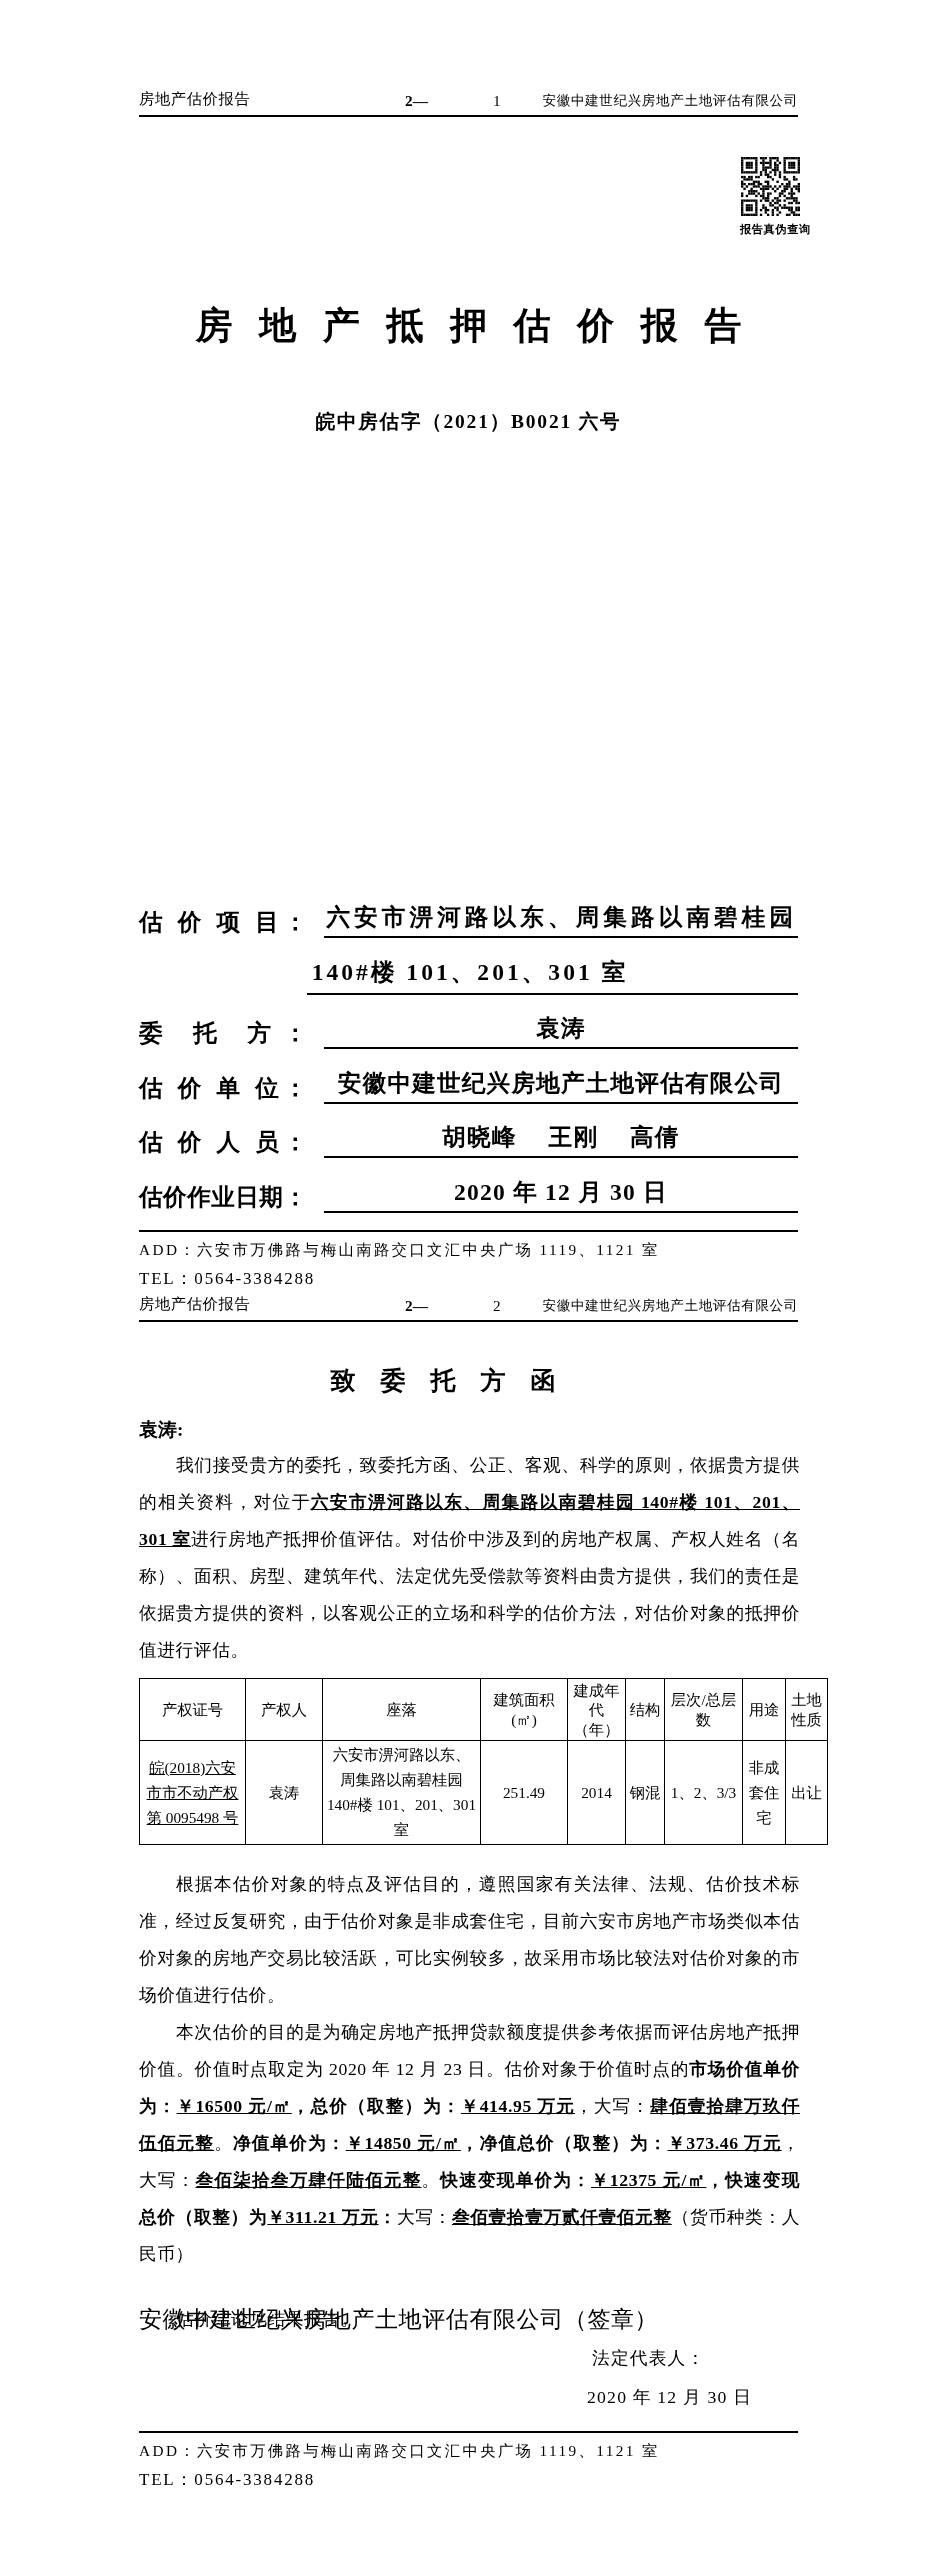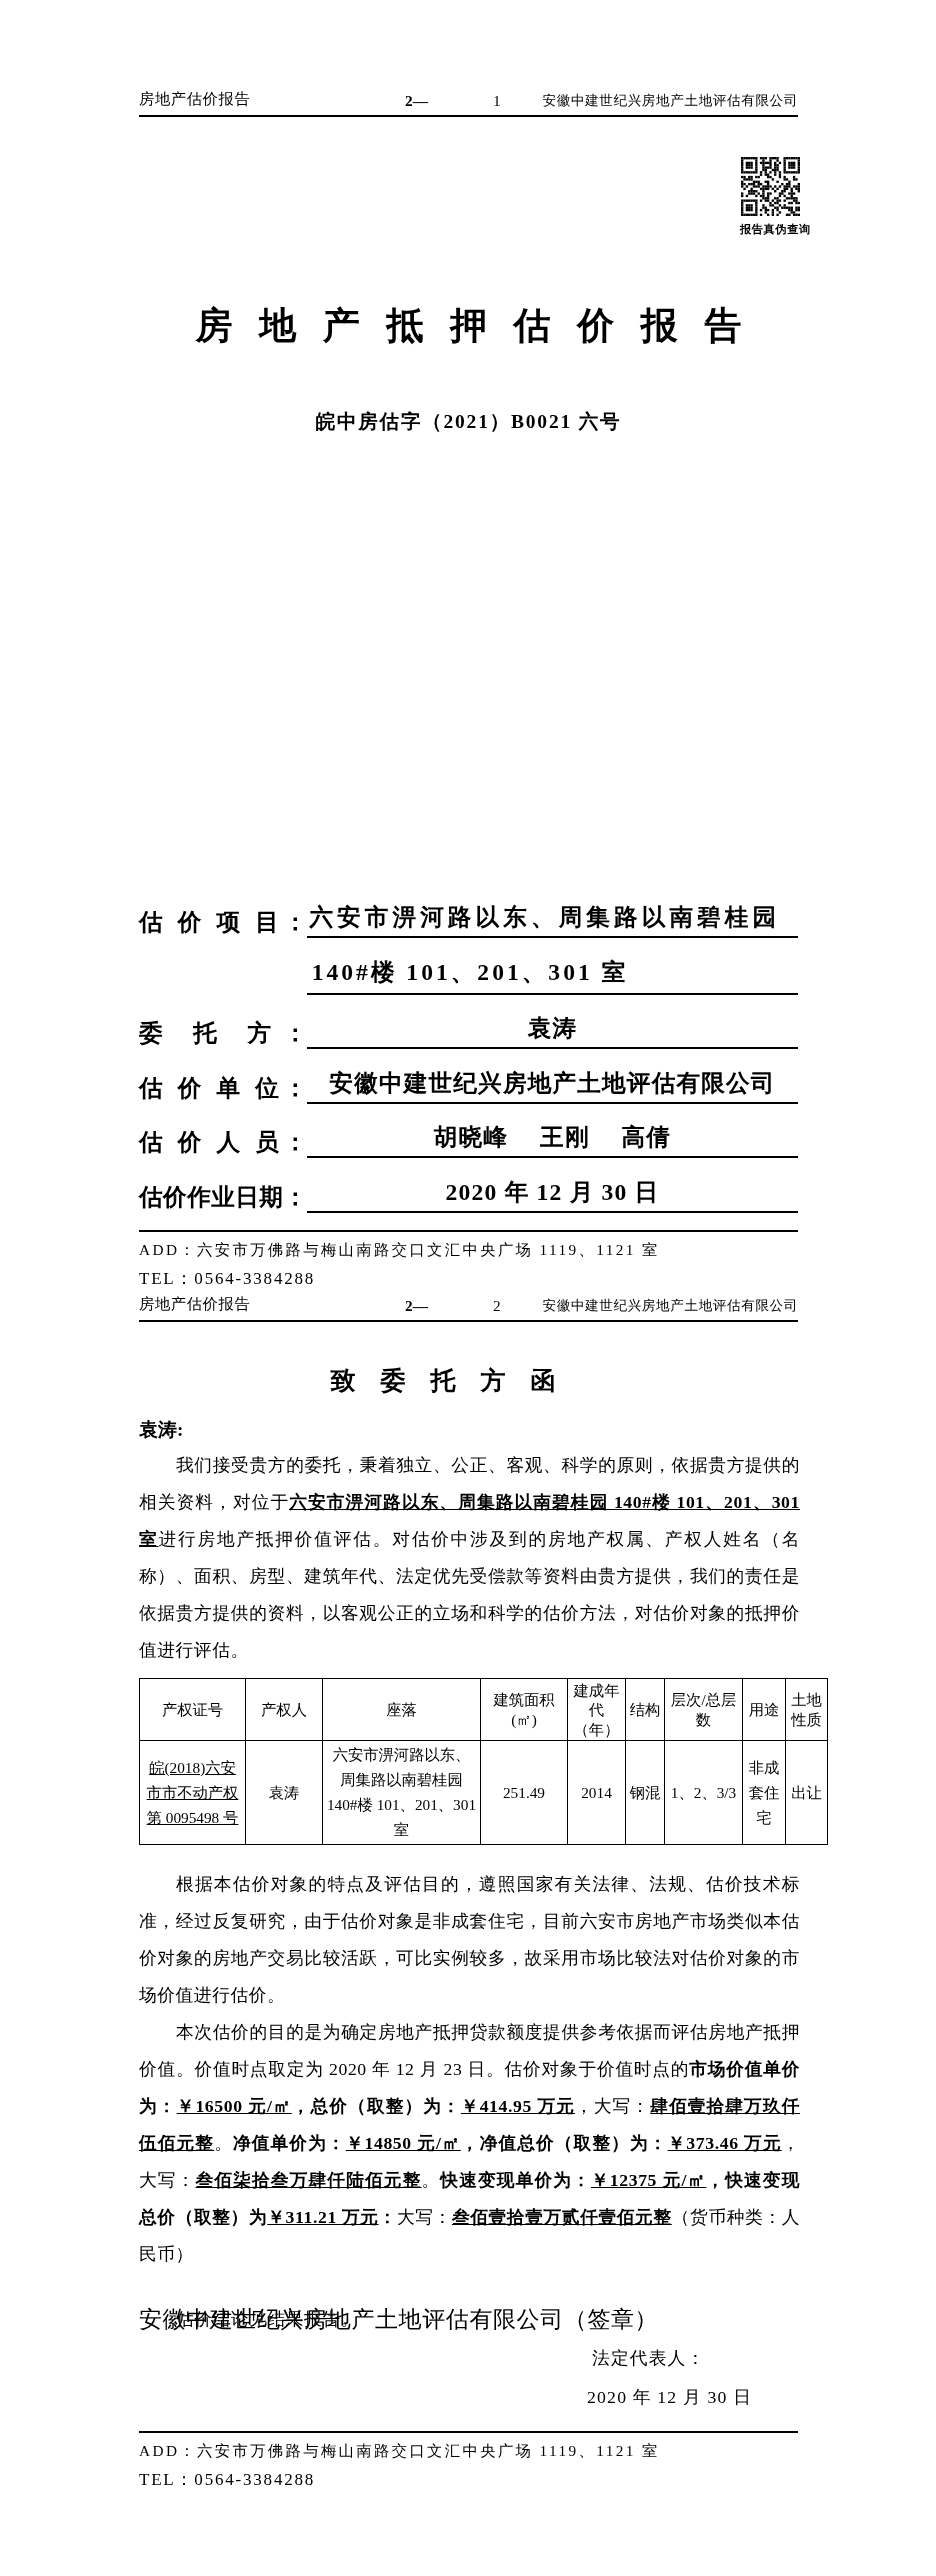--- a/index.html
+++ b/index.html
@@ -18,21 +18,21 @@
   .qr{left:740px;top:157px;width:60px;text-align:center;}
   .qr svg{display:block;margin:0 auto;fill:#000;}
   .qr-label{font-size:11.2px;font-weight:bold;margin-top:5.9px;letter-spacing:0.6px;white-space:nowrap;text-align:center;}
 
   .cover-title{left:0;top:301px;width:937px;text-align:center;font-size:37px;font-weight:bold;
                letter-spacing:26.6px;text-indent:26.6px;white-space:nowrap;}
   .doc-no{left:0;top:408px;width:937px;text-align:center;font-size:19.5px;font-weight:bold;letter-spacing:1.8px;}
 
   
   .fields{left:139px;top:900px;width:659px;}
-  .frow{display:flex;align-items:flex-end;height:38px;margin-bottom:16.5px;}
+  .frow{display:flex;align-items:flex-end;height:38px;margin-bottom:16.5px;gap:17px;}
   .flabel{width:168px;font-size:23.6px;font-weight:bold;text-align:justify;text-align-last:justify;
           -moz-text-align-last:justify;flex:none;}
   .fval{flex:1;border-bottom:2.4px solid #000;text-align:center;font-size:23.6px;font-weight:bold;
         padding-bottom:3px;letter-spacing:1.2px;white-space:nowrap;}
   .fval.vleft{text-align:left;letter-spacing:4.1px;padding-left:2.4px;}
   .frow2{margin-left:168px;border-bottom:2.4px solid #000;font-size:23.6px;font-weight:bold;
          height:38px;line-height:35px;padding-left:4.7px;letter-spacing:3px;margin-bottom:16.5px;}
 
   
   .pfooter{left:139px;width:659px;border-top:2.4px solid #000;padding-top:8.3px;}
@@ -423,21 +423,21 @@
   <span class="l">房地产估价报告</span>
   <span class="p1">2—</span>
   <span class="p2">2</span>
   <span class="r">安徽中建世纪兴房地产土地评估有限公司</span>
 </div>
 
 <div class="abs letter-title">致委托方函</div>
 <div class="abs salutation">袁涛:</div>
 
 <div class="abs body">
-  <p><span>我们接受贵方的委托，秉着独立、公正、客观、科学的原则，依据贵方提供的相关资料，对位于</span><span class="useg" style="font-weight: bold;">六安市淠河路以东、周集路以南碧桂园 140#楼 101、201、301 室</span><span>进行房地产抵押价值评估。对估价中涉及到的房地产权属、产权人姓名（名称）、面积、房型、建筑年代、法定优先受偿款等资料由贵方提供，我们的责任是依据贵方提供的资料，以客观公正的立场和科学的估价方法，对估价对象的抵押价值进行评估。</span></p>
+  <p><span>我们接受贵方的委托，致委托方函、公正、客观、科学的原则，依据贵方提供的相关资料，对位于</span><span class="useg" style="font-weight: bold;">六安市淠河路以东、周集路以南碧桂园 140#楼 101、201、301 室</span><span>进行房地产抵押价值评估。对估价中涉及到的房地产权属、产权人姓名（名称）、面积、房型、建筑年代、法定优先受偿款等资料由贵方提供，我们的责任是依据贵方提供的资料，以客观公正的立场和科学的估价方法，对估价对象的抵押价值进行评估。</span></p>
 
   <table class="rights">
     <colgroup>
       <col style="width:106px">
         <col style="width:77px">
         <col style="width:158px">
       <col style="width:87px">
         <col style="width:58px">
         <col style="width:39px">
       <col style="width:78px">

